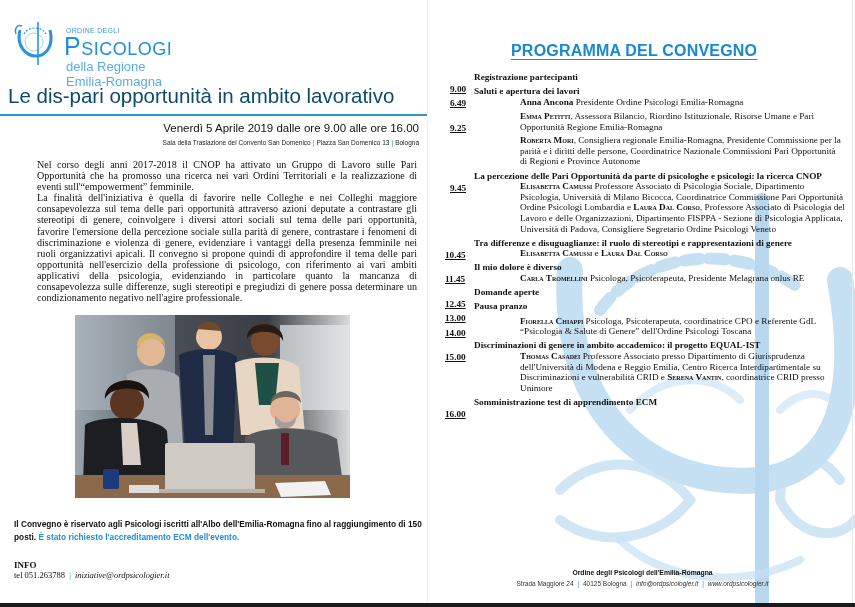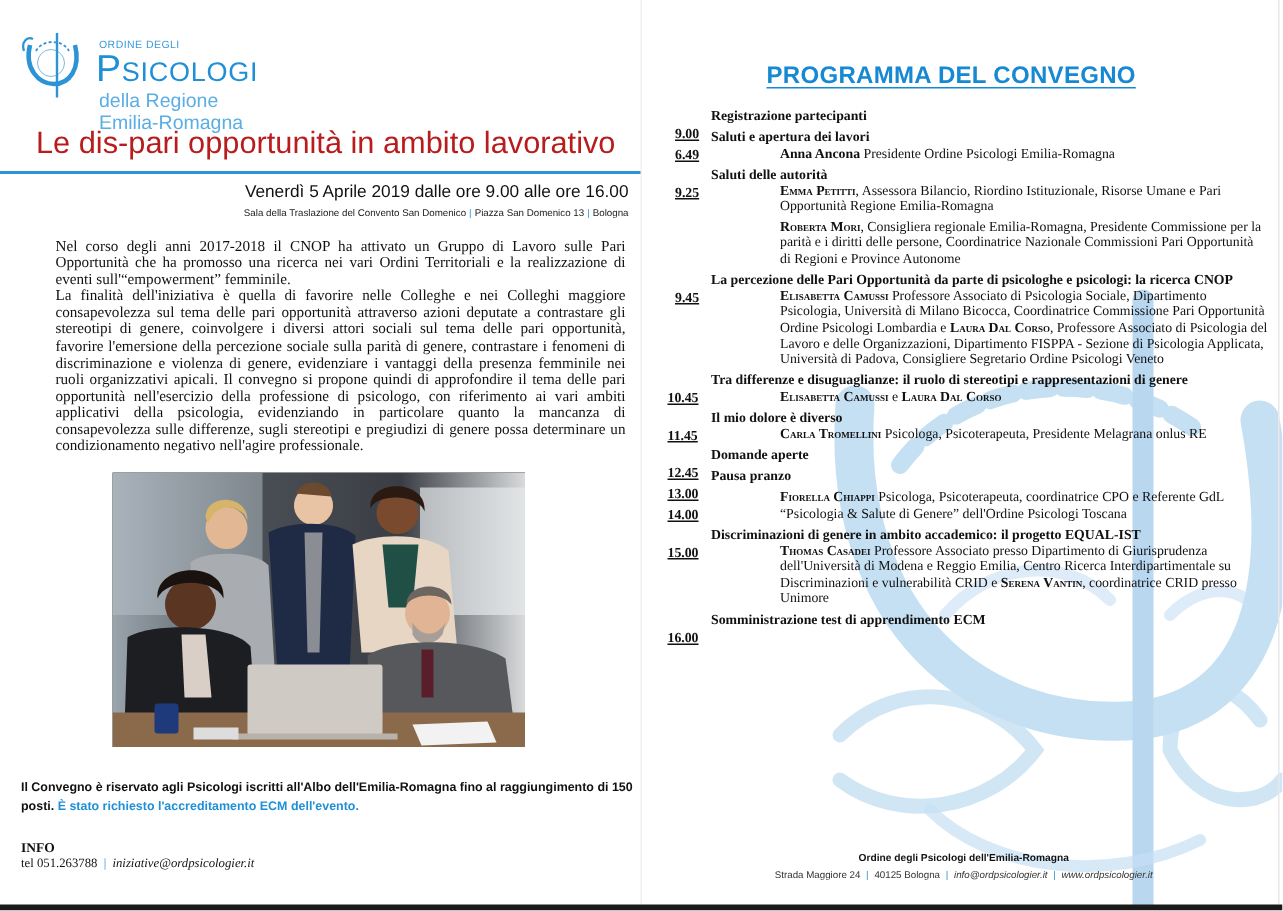--- a/index.html
+++ b/index.html
@@ -14,21 +14,21 @@
   
   .watermark { position: absolute; left: 540px; top: 160px; width: 315px; height: 445px; }
 
   
   .logo { position: absolute; left: 14px; top: 20px; width: 170px; height: 50px; }
   .logo-mark { position: absolute; left: 0; top: 0; width: 42px; height: 46px; }
   .logo-small { position: absolute; left: 52px; top: 7px; font-family: "Liberation Sans", sans-serif; font-size: 7px; color: #3a9ad9; letter-spacing: 0.3px; }
   .logo-big { position: absolute; left: 50px; top: 13px; font-family: "Liberation Sans", sans-serif; font-size: 25px; color: #1f8fd6; letter-spacing: 0.5px; line-height: 26px; font-variant: small-caps; }
   .logo-sub { position: absolute; left: 52px; top: 39px; font-family: "Liberation Sans", sans-serif; font-size: 13px; color: #5aaee3; }
 
-  .title { position: absolute; left: 24px; top: 84px; font-family: "Liberation Sans", sans-serif; font-size: 20.5px; color: #b91c1c; white-space: nowrap; }
+  .title { position: absolute; left: 8px; top: 84px; font-family: "Liberation Sans", sans-serif; font-size: 20.5px; color: #0c4a6e; white-space: nowrap; }
   .title-rule { position: absolute; left: 0; top: 114px; width: 427px; height: 2px; background: #2b93d6; }
 
   .date { position: absolute; right: 436px; top: 122px; font-family: "Liberation Sans", sans-serif; font-size: 11.5px; color: #111; white-space: nowrap; }
   .venue { position: absolute; right: 436px; top: 139px; font-family: "Liberation Sans", sans-serif; font-size: 6.5px; color: #222; white-space: nowrap; }
   .sep { color: #2b93d6; margin: 0 2px; }
 
   .intro { position: absolute; left: 37px; top: 159px; width: 380px; font-size: 10.1px; line-height: 11.1px; text-align: justify; color: #111; }
   .intro p { margin: 0; }
 
   .photo { position: absolute; left: 75px; top: 315px; width: 275px; height: 183px; overflow: hidden; background: #3a3a3a; }
@@ -172,21 +172,20 @@
       <span class="time">9.00</span>
       <span class="item-title">Registrazione partecipanti</span>
     </div>
     <div class="item">
       <span class="time">6.49</span>
       <span class="item-title">Saluti e apertura dei lavori</span>
       <span class="speaker"><span class="bold">Anna Ancona</span><span> Presidente Ordine Psicologi Emilia-Romagna</span></span>
     </div>
     <div class="item">
       <span class="time">9.25</span>
-      <span class="item-title">Saluti delle autorità</span>
       <span class="speaker"><span class="sc">Emma Petitti</span><span>, Assessora Bilancio, Riordino Istituzionale, Risorse Umane e Pari Opportunità Regione Emilia-Romagna</span></span>
       <span class="speaker"><span class="sc">Roberta Mori</span><span>, Consigliera regionale Emilia-Romagna, Presidente Commissione per la parità e i diritti delle persone, Coordinatrice Nazionale Commissioni Pari Opportunità di Regioni e Province Autonome</span></span>
     </div>
     <div class="item">
       <span class="time">9.45</span>
       <span class="item-title">La percezione delle Pari Opportunità da parte di psicologhe e psicologi: la ricerca CNOP</span>
       <span class="speaker"><span class="sc">Elisabetta Camussi</span><span> Professore Associato di Psicologia Sociale, Dipartimento Psicologia, Università di Milano Bicocca, Coordinatrice Commissione Pari Opportunità Ordine Psicologi Lombardia e </span><span class="sc">Laura Dal Corso</span><span>, Professore Associato di Psicologia del Lavoro e delle Organizzazioni, Dipartimento FISPPA - Sezione di Psicologia Applicata, Università di Padova, Consigliere Segretario Ordine Psicologi Veneto</span></span>
     </div>
     <div class="item two">
       <span class="time">10.45</span>

